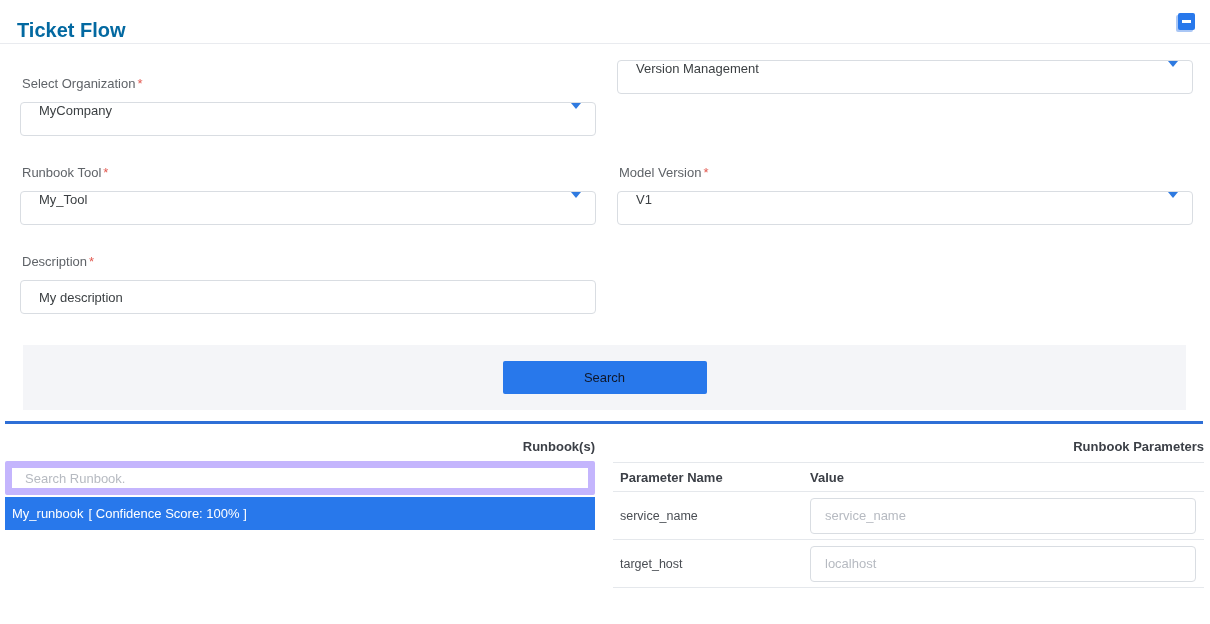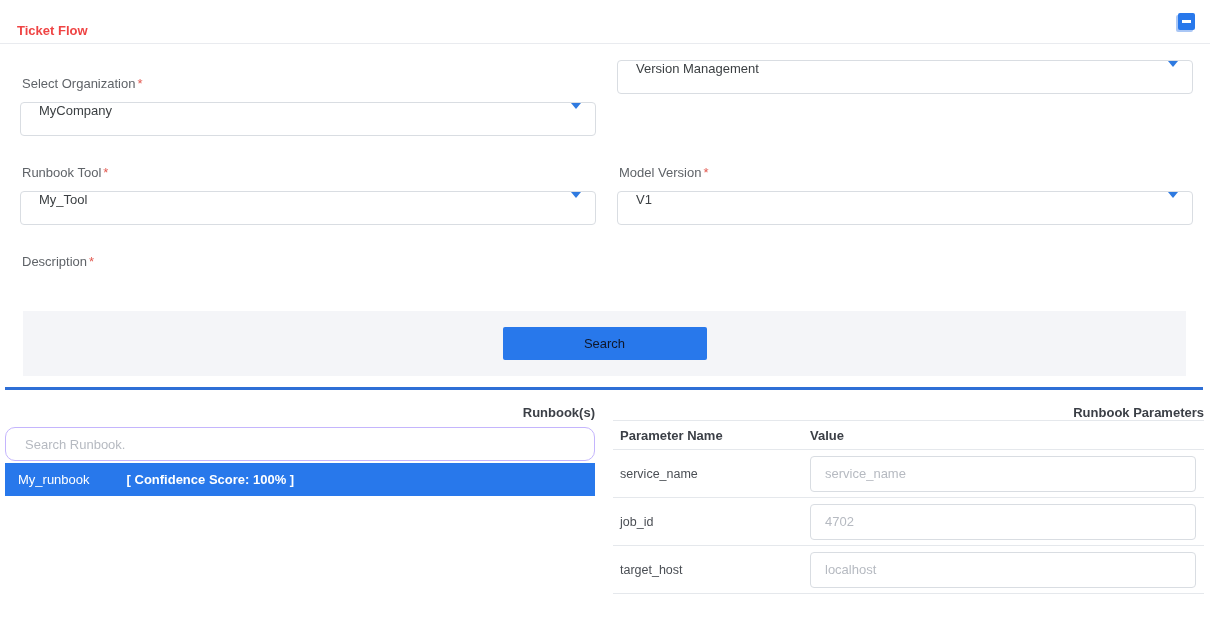--- a/index.html
+++ b/index.html
@@ -13,21 +13,21 @@
   }
 
   
   .panel-header {
     height: 44px;
     border-bottom: 1px solid #e9ebef;
     display: flex; align-items: center;
     padding-left: 17px;
     position: relative;
   }
-  .panel-title { color: #ef4444; font-size: 13px; font-weight: bold; margin-top: 17px; }
+  .panel-title { color: #0369a1; font-size: 20px; font-weight: bold; margin-top: 17px; }
   .collapse-btn {
     position: absolute; right: 15px; top: 13px;
     width: 17px; height: 17px;
     background: #2878eb; border: none; border-radius: 2px;
     box-shadow: -2px 2px 0 0 #aac7f5;
     display: flex; align-items: center; justify-content: center;
     cursor: pointer;
   }
   .minus-glyph { width: 9px; height: 2.5px; background: #fff; display: block; }
 
@@ -95,39 +95,38 @@
     padding-left: 5px;
   }
   .runbooks-col { width: 590px; }
   .params-col { width: 591px; margin-left: 18px; }
 
   .section-title { font-size: 13px; font-weight: bold; color: #3b3f46; height: 15px; text-align: right; }
 
   .runbook-search {
     margin-top: 7px;
     width: 100%; height: 34px;
-    border: 1px solid #c4b5fd; border-radius: 10px;
-    padding: 0 19px; font-size: 13px; color: #3c4043;
+    border: 7px solid #c4b5fd; border-radius: 2px;
+    padding: 0 13px; font-size: 13px; color: #3c4043;
     font-family: "Liberation Sans", sans-serif;
     outline: none;
   }
   .runbook-search::placeholder { color: #b6bac1; opacity: 1; }
   .runbook-item {
     margin-top: 2px;
     height: 33px;
     background: #2878eb; color: #fff;
     display: flex; align-items: center;
-    padding: 0 13px;
+    padding: 0 7px;
     font-size: 13px;
     cursor: pointer;
-    gap: 32px;
-  }
-  .runbook-item .conf { font-weight: bold; margin-left: 5px; }
-
-  .params-title { }
+  }
+  .runbook-item .conf { font-weight: normal; margin-left: 5px; }
+
+  .params-title { margin-bottom: 8px; }
   .params-table { border-top: 1px solid #e5e8ec; }
   .param-head-row {
     display: grid; grid-template-columns: 190px 1fr;
     height: 29px; align-items: center;
     border-bottom: 1px solid #e5e8ec;
     padding-left: 7px;
   }
   .param-head { font-size: 13px; font-weight: bold; color: #3b3f46; }
   .param-row {
     display: grid; grid-template-columns: 190px 1fr;
@@ -191,20 +190,21 @@
     <div class="select-box">
       <span>V1</span>
       <span class="caret"></span>
     </div>
   </div>
 
   <div class="field">
     <div class="field-label">
       <span>Description</span><span class="req">*</span>
     </div>
+    <input class="text-input" value="My description" style="">
   </div>
 
 </div>
 
 <div class="search-bar">
   <button class="search-btn">Search</button>
 </div>
 
 <div class="blue-divider"></div>
 
@@ -227,26 +227,20 @@
         <div class="param-head">Value</div>
       </div>
 
       <div class="param-row">
         <div class="param-name">service_name</div>
         <div>
           <input class="param-input" placeholder="service_name" style="">
         </div>
       </div>
 
-      <div class="param-row">
-        <div class="param-name">job_id</div>
-        <div>
-          <input class="param-input" placeholder="4702" style="">
-        </div>
-      </div>
 
 
       <div class="param-row">
         <div class="param-name">target_host</div>
         <div>
           <input class="param-input" placeholder="localhost" style="">
         </div>
       </div>
     </div>
   </div>

